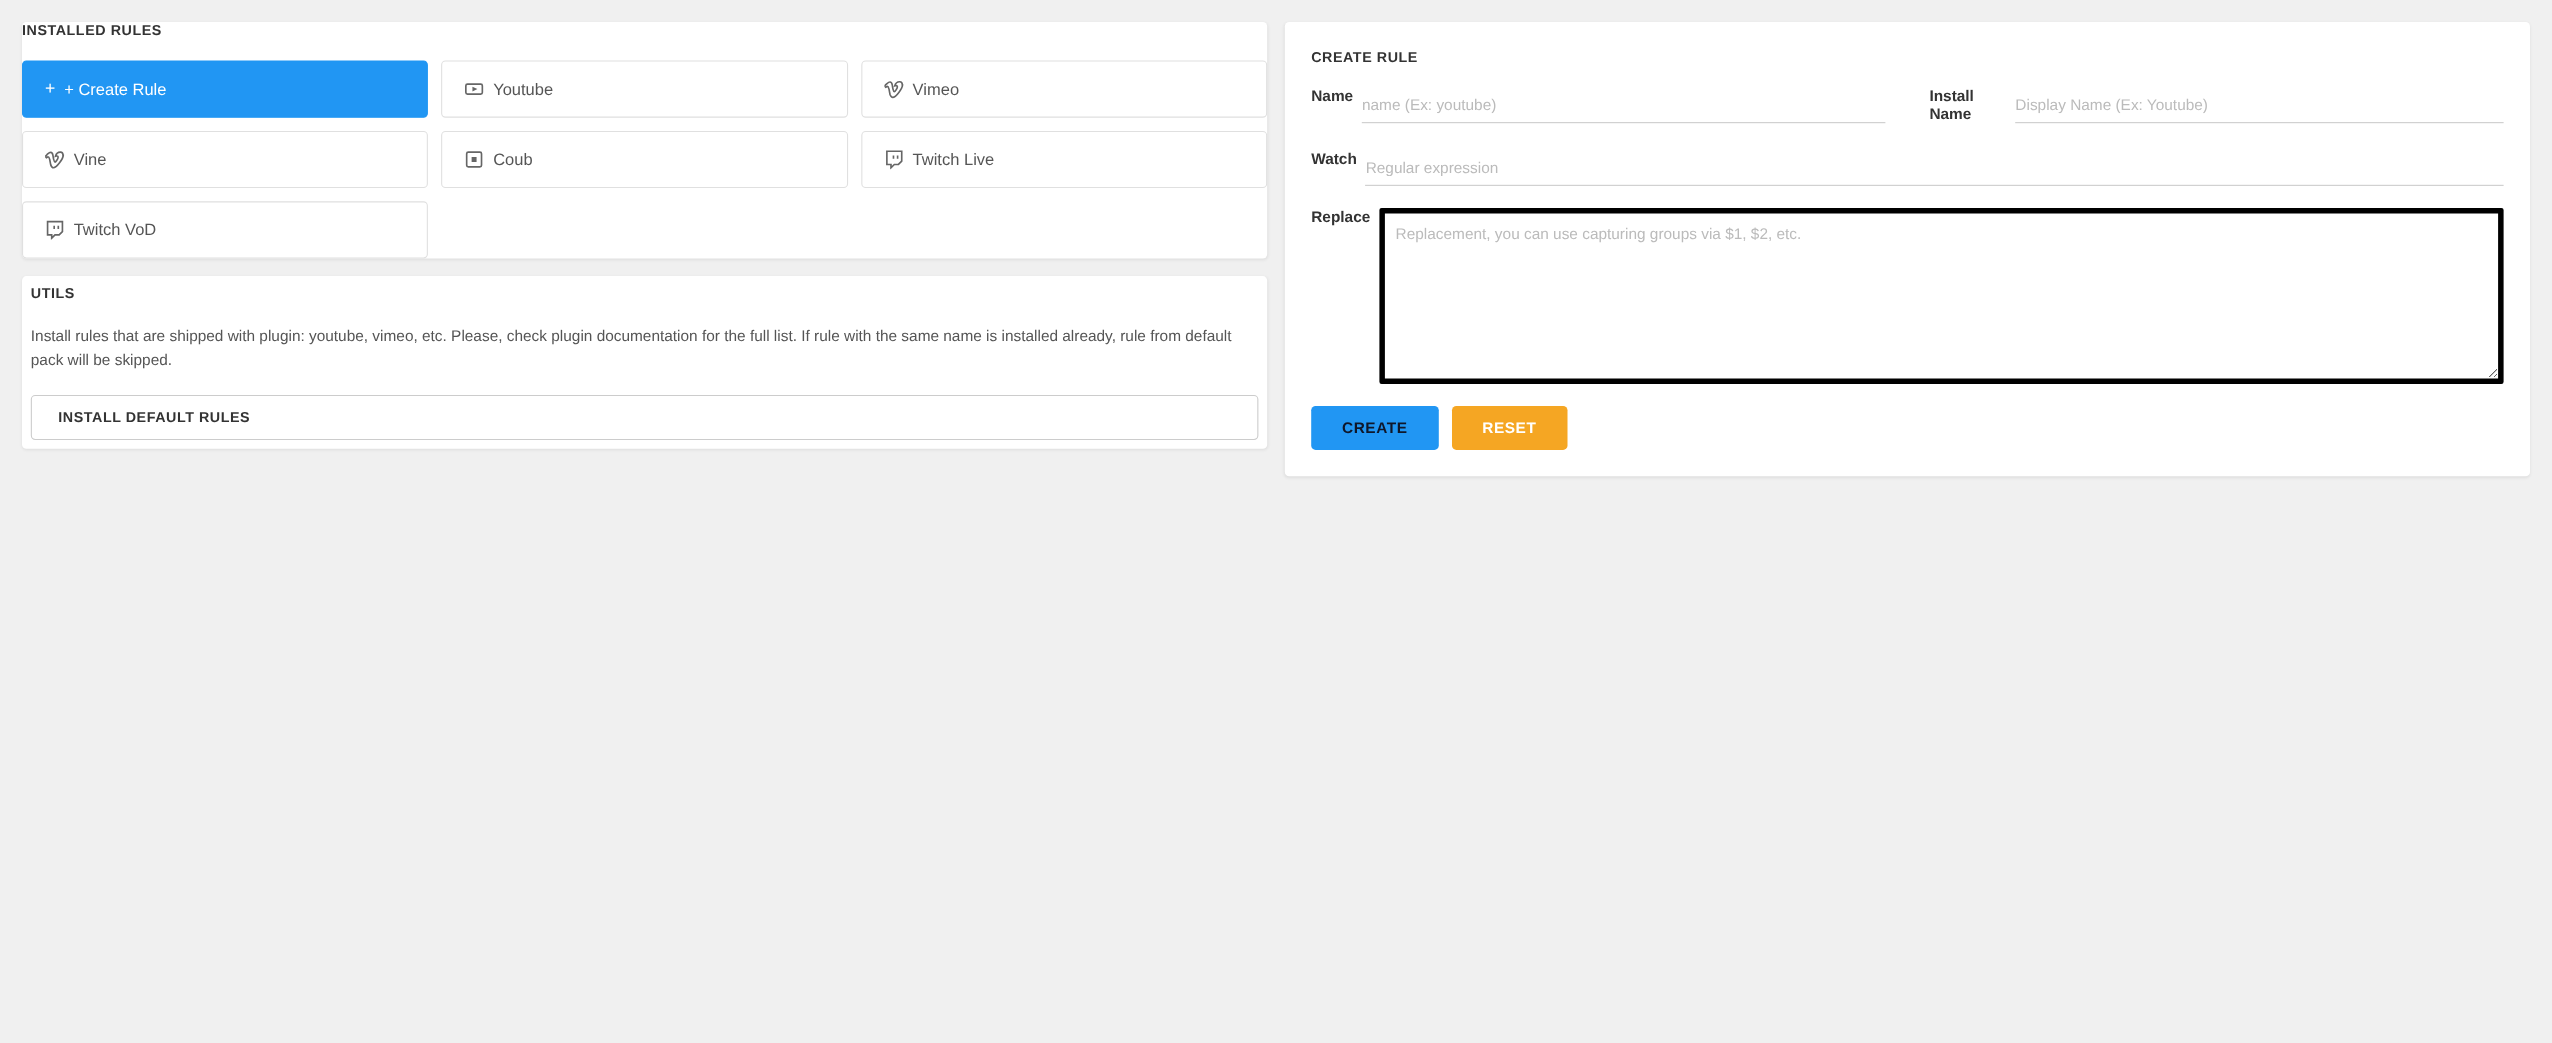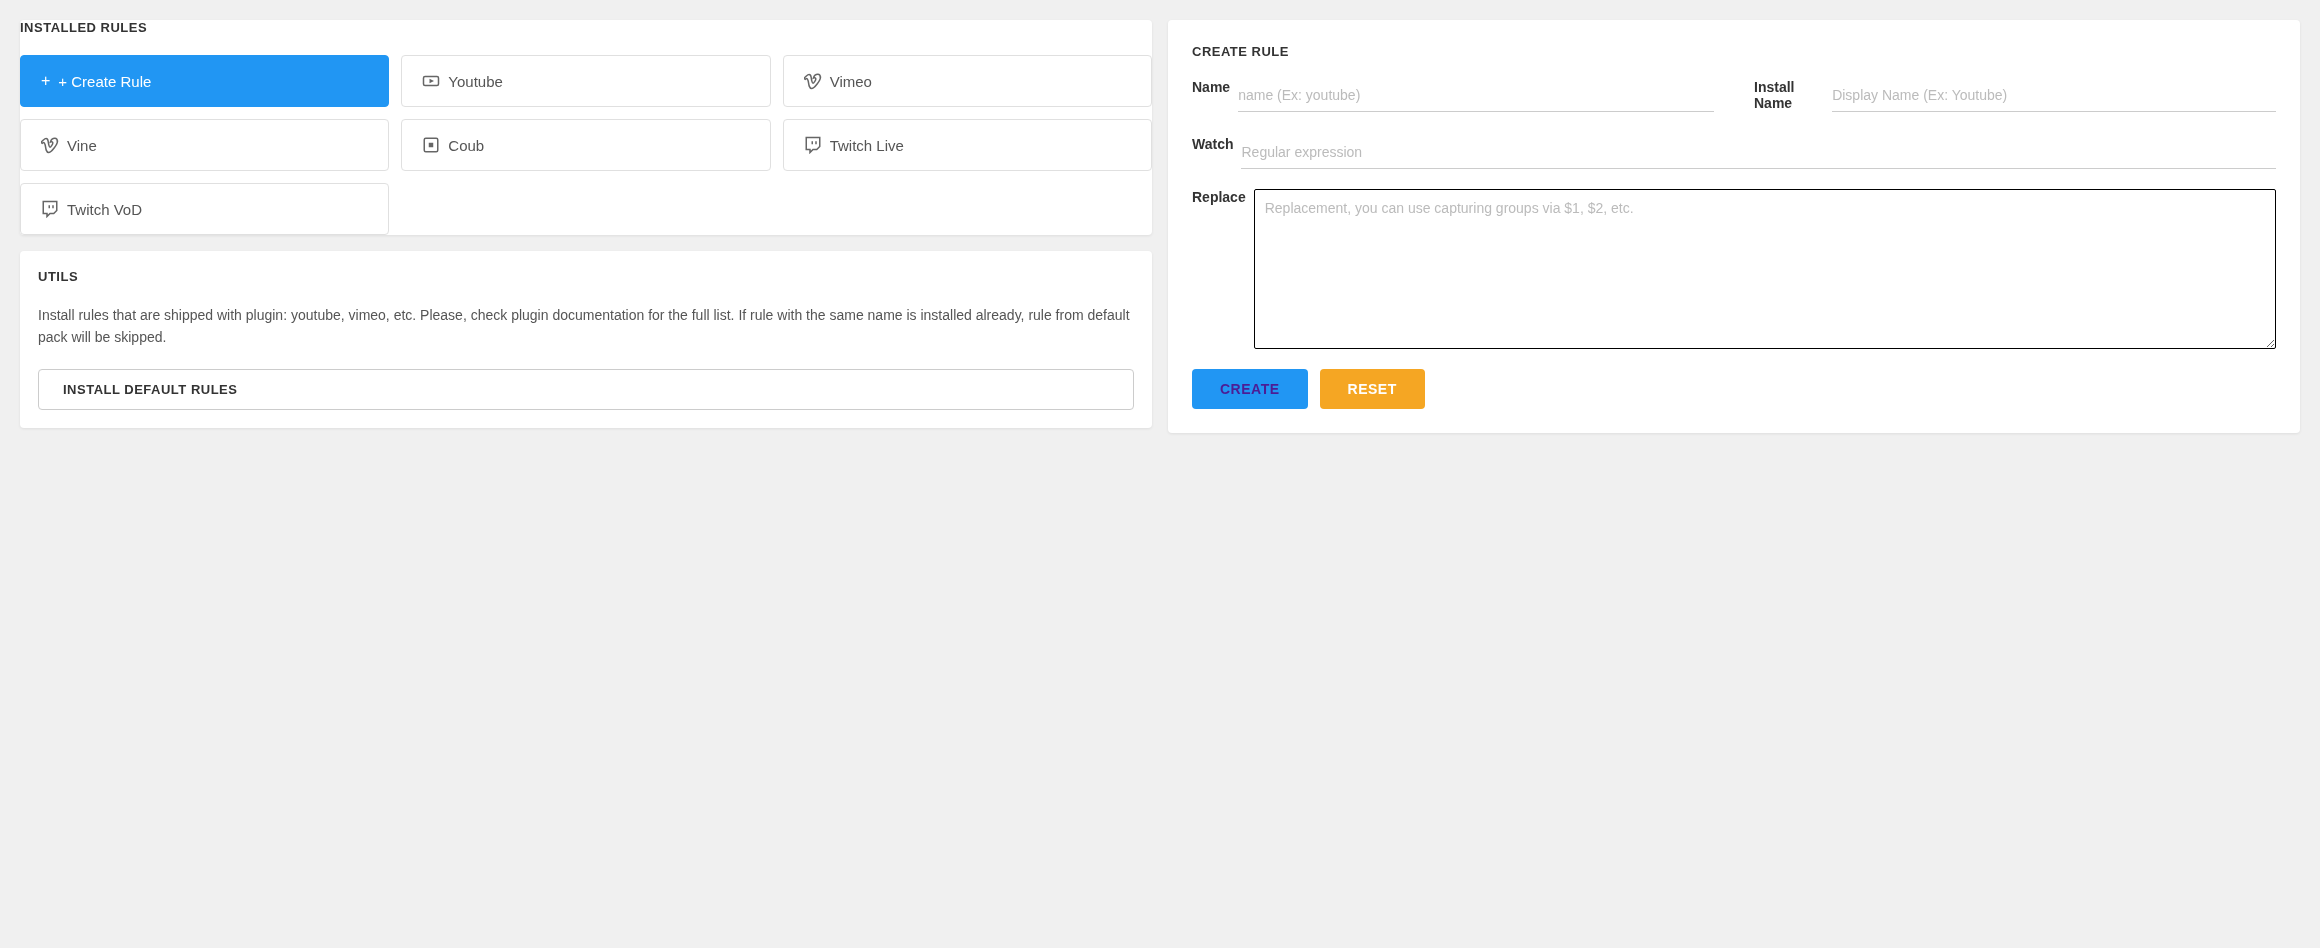--- a/index.html
+++ b/index.html
@@ -71,21 +71,21 @@
 
     .rule-icon {
       font-size: 16px;
       display: flex;
       align-items: center;
     }
 
     .utils-card {
       background: #ffffff;
       border-radius: 4px;
-      padding: 18px;
+      padding: 8px;
       box-shadow: 0 1px 3px rgba(0,0,0,0.08);
     }
 
     .utils-desc {
       font-size: 14px;
       color: #555;
       line-height: 1.6;
       margin-bottom: 20px;
     }
 
@@ -140,21 +140,21 @@
       outline: none;
       width: 100%;
       background: transparent;
     }
 
     .form-input::placeholder {
       color: #bbb;
     }
 
     .form-textarea {
-      border: 1px solid #000000;
+      border: 5px solid #000000;
       border-radius: 2px;
       padding: 10px;
       font-size: 14px;
       color: #333;
       outline: none;
       width: 100%;
       min-height: 160px;
       resize: vertical;
       background: transparent;
       font-family: inherit;
@@ -169,21 +169,21 @@
     }
 
     .button-row {
       display: flex;
       gap: 12px;
       margin-top: 20px;
     }
 
     .btn-create {
       background: #2196F3;
-      color: #4c1d95;
+      color: #0f172a;
       border: none;
       border-radius: 4px;
       padding: 12px 28px;
       font-size: 14px;
       font-weight: 700;
       letter-spacing: 0.5px;
       cursor: pointer;
       transition: background 0.15s;
     }
 

